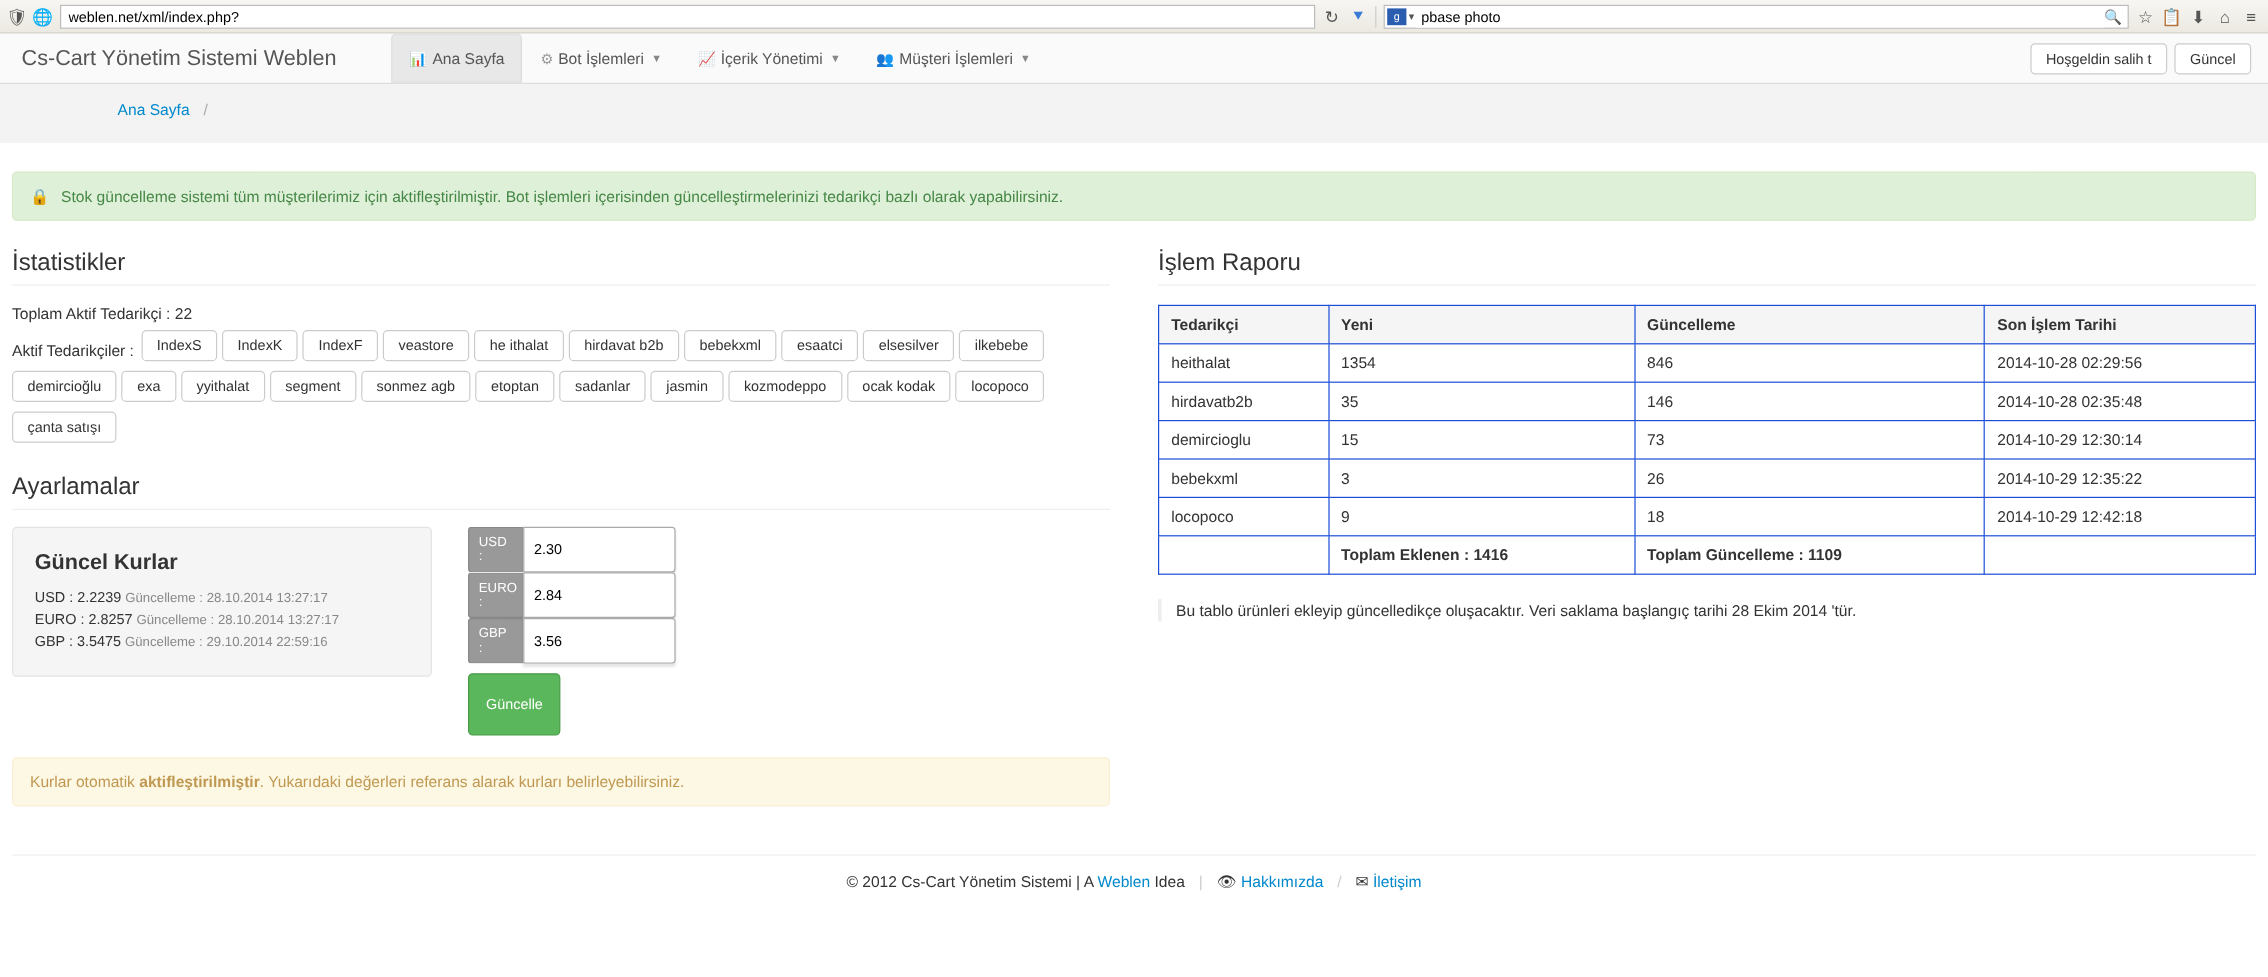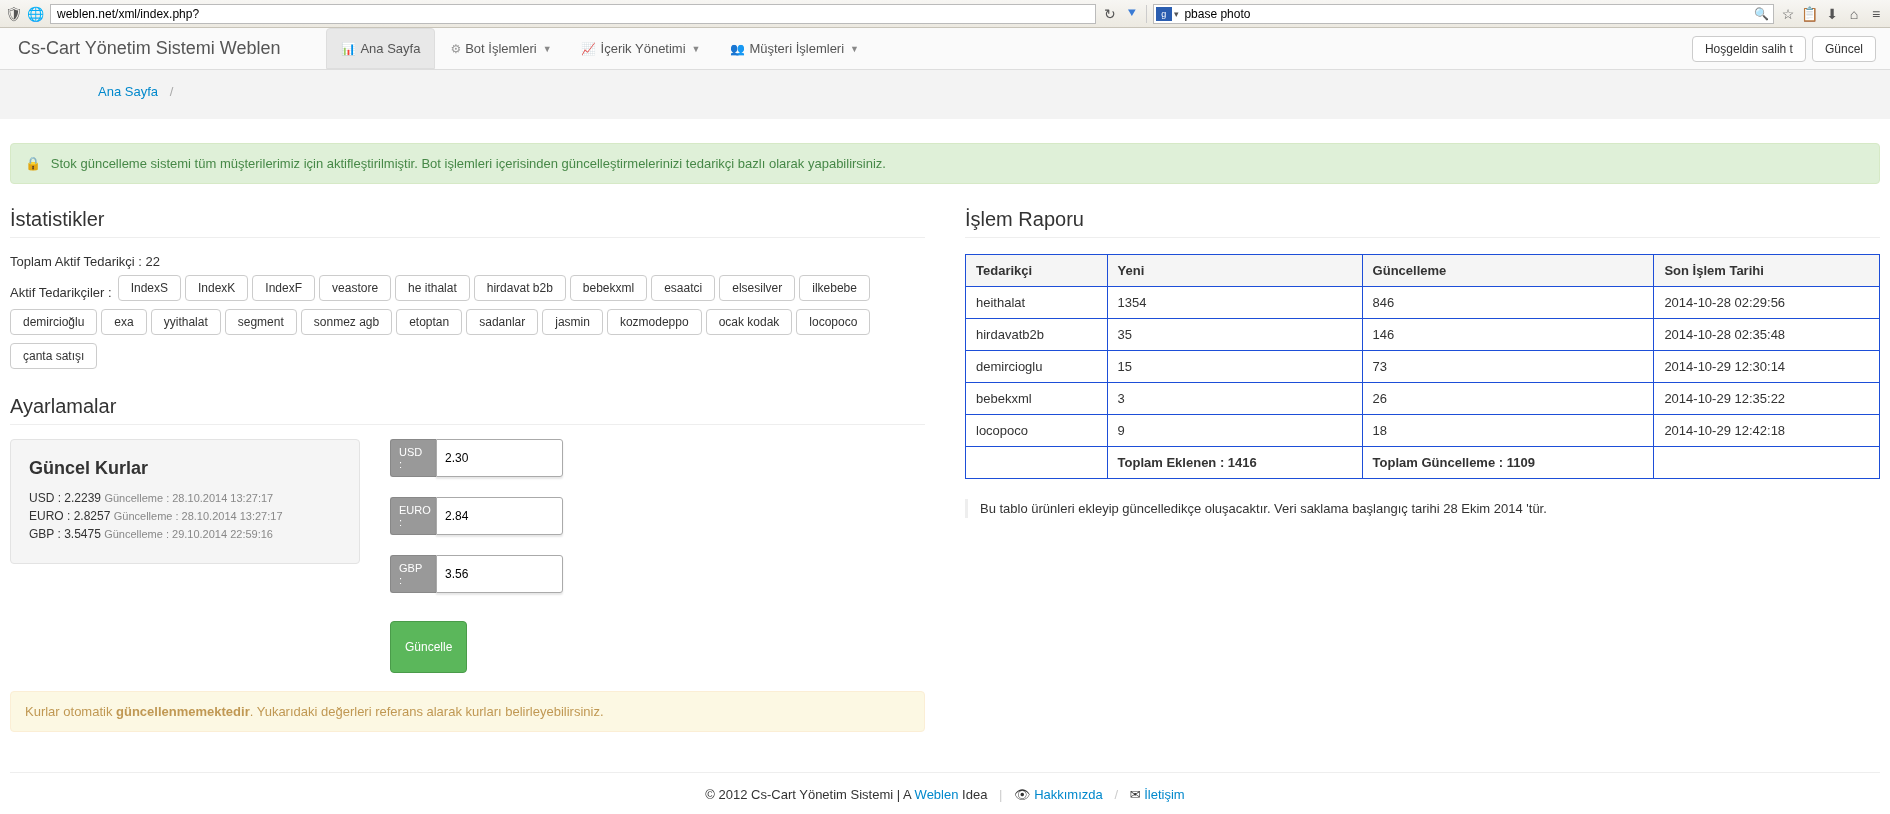--- a/index.html
+++ b/index.html
@@ -48,21 +48,21 @@
   .supplier-chip { display: inline-block; border: 1px solid #ccc; background: #fff; border-radius: 4px; padding: 5px 12px; margin: 0 4px 8px 0; font-size: 12px; cursor: pointer; }
 
   .well { border: 1px solid #e3e3e3; background: #f5f5f5; border-radius: 4px; padding: 18px; }
   .rates-flex { display: flex; gap: 30px; align-items: flex-start; }
   .rates-left { width: 350px; }
   .rates-left .well { min-height: 120px; }
   .rates-left h4 { font-size: 18px; margin-bottom: 12px; }
   .rates-left .rate-line { font-size: 12px; margin-bottom: 4px; }
   .rates-left .rate-line .upd { color: #888; font-size: 11px; }
 
-  .rates-inputs { display: flex; flex-direction: column; gap: 20px; }
+  .rates-inputs { display: flex; flex-direction: column; gap: 0; }
   .addon-row { display: flex; }
   .addon-label { background: #999; color: #fff; font-size: 11px; padding: 6px 8px; border: 1px solid #888; border-right: none; border-radius: 3px 0 0 3px; width: 46px; }
   .addon-input { border: 1px solid #aaa; border-radius: 0 3px 3px 0; padding: 5px 8px; width: 127px; font-size: 12px; box-shadow: 0 2px 2px rgba(0,0,0,0.1); }
   .btn-success { background: #5bb75b; border: 1px solid #4a9b4a; color: #fff; border-radius: 4px; padding: 18px 14px; font-size: 12px; cursor: pointer; margin-top: 8px; width: fit-content; }
 
   table.report { width: 100%; border-collapse: collapse; border: 1px solid #ddd; font-size: 13px; }
   table.report th, table.report td { border: 1px solid #1d4ed8; padding: 8px 10px; text-align: left; }
   table.report th { background: #f5f5f5; font-weight: 700; }
   table.report tfoot td { font-weight: 700; }
 
@@ -177,21 +177,21 @@
             </div>
             <div class="addon-row">
               <span class="addon-label">GBP :</span>
               <input class="addon-input" value="3.56" style="">
             </div>
             <button class="btn-success">Güncelle</button>
           </div>
       </div>
 
       <div class="alert-warning">
-        <span>Kurlar otomatik </span><b>güncellenmemektedir</b><span>. Yukarıdaki değerleri referans alarak kurları belirleyebilirsiniz.</span>
+        <span>Kurlar otomatik </span><b>aktifleştirilmiştir</b><span>. Yukarıdaki değerleri referans alarak kurları belirleyebilirsiniz.</span>
       </div>
     </div>
 
     <div class="col">
       <h2 class="section">İşlem Raporu</h2>
       <table class="report">
         <thead>
             <tr id="report-head">
               <th>Tedarikçi</th>
               <th>Yeni</th>

